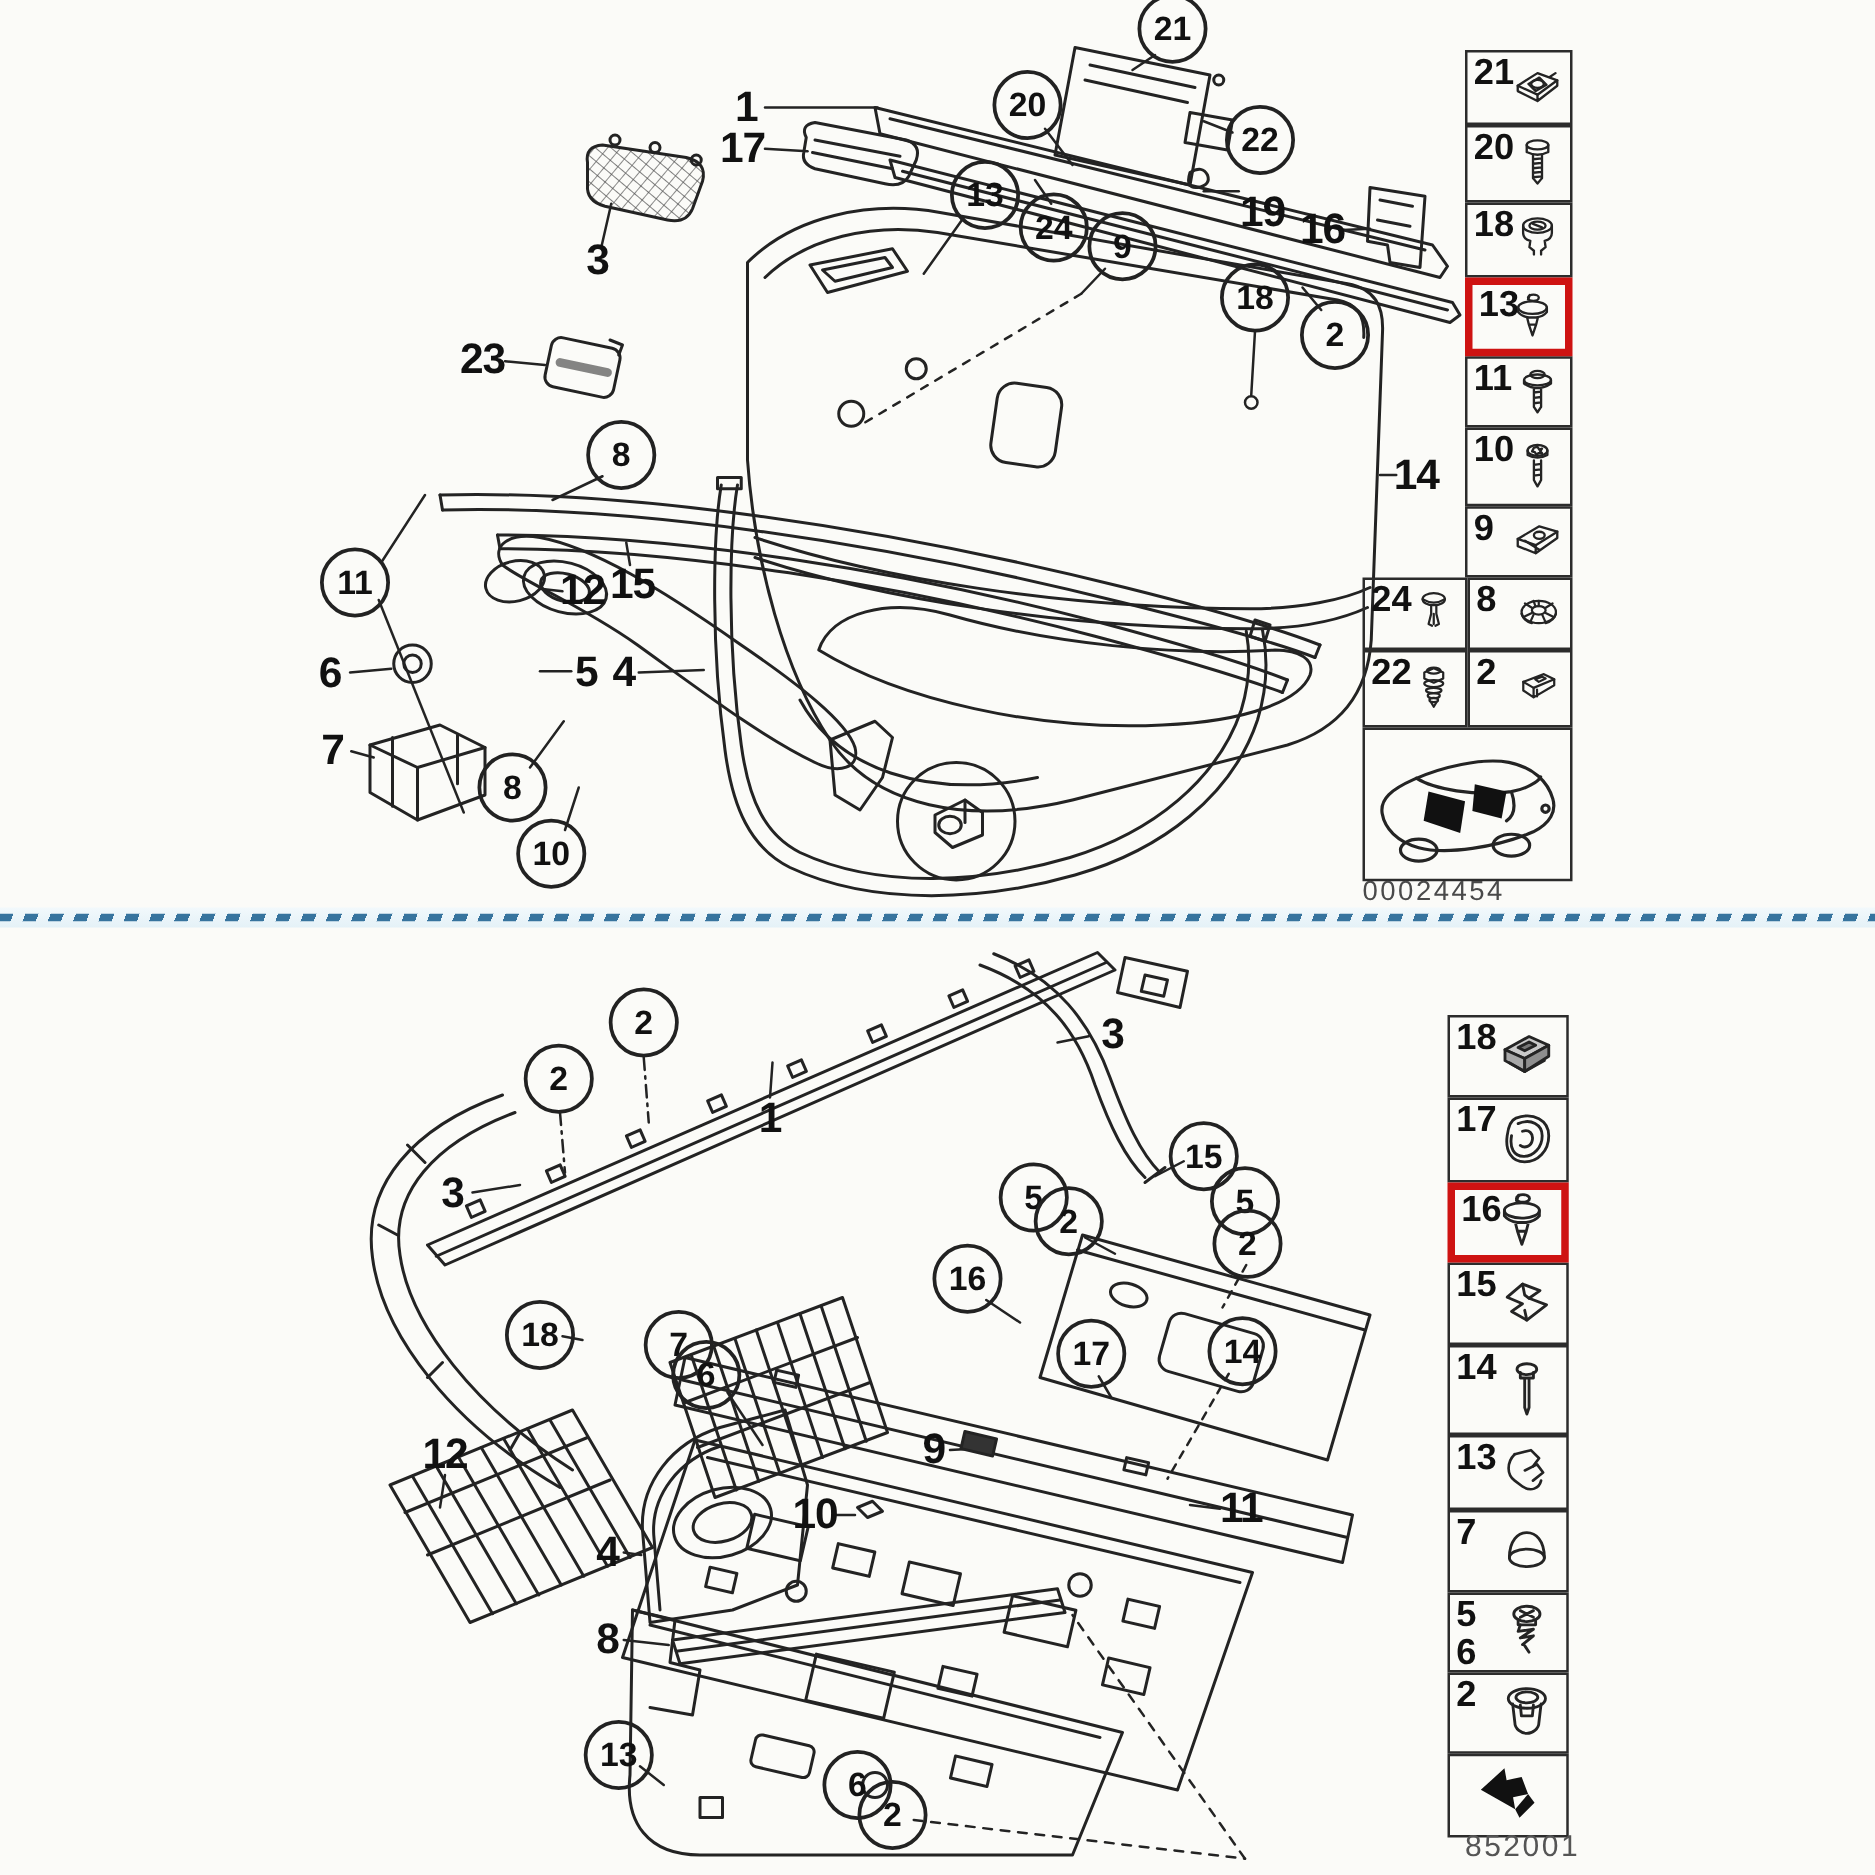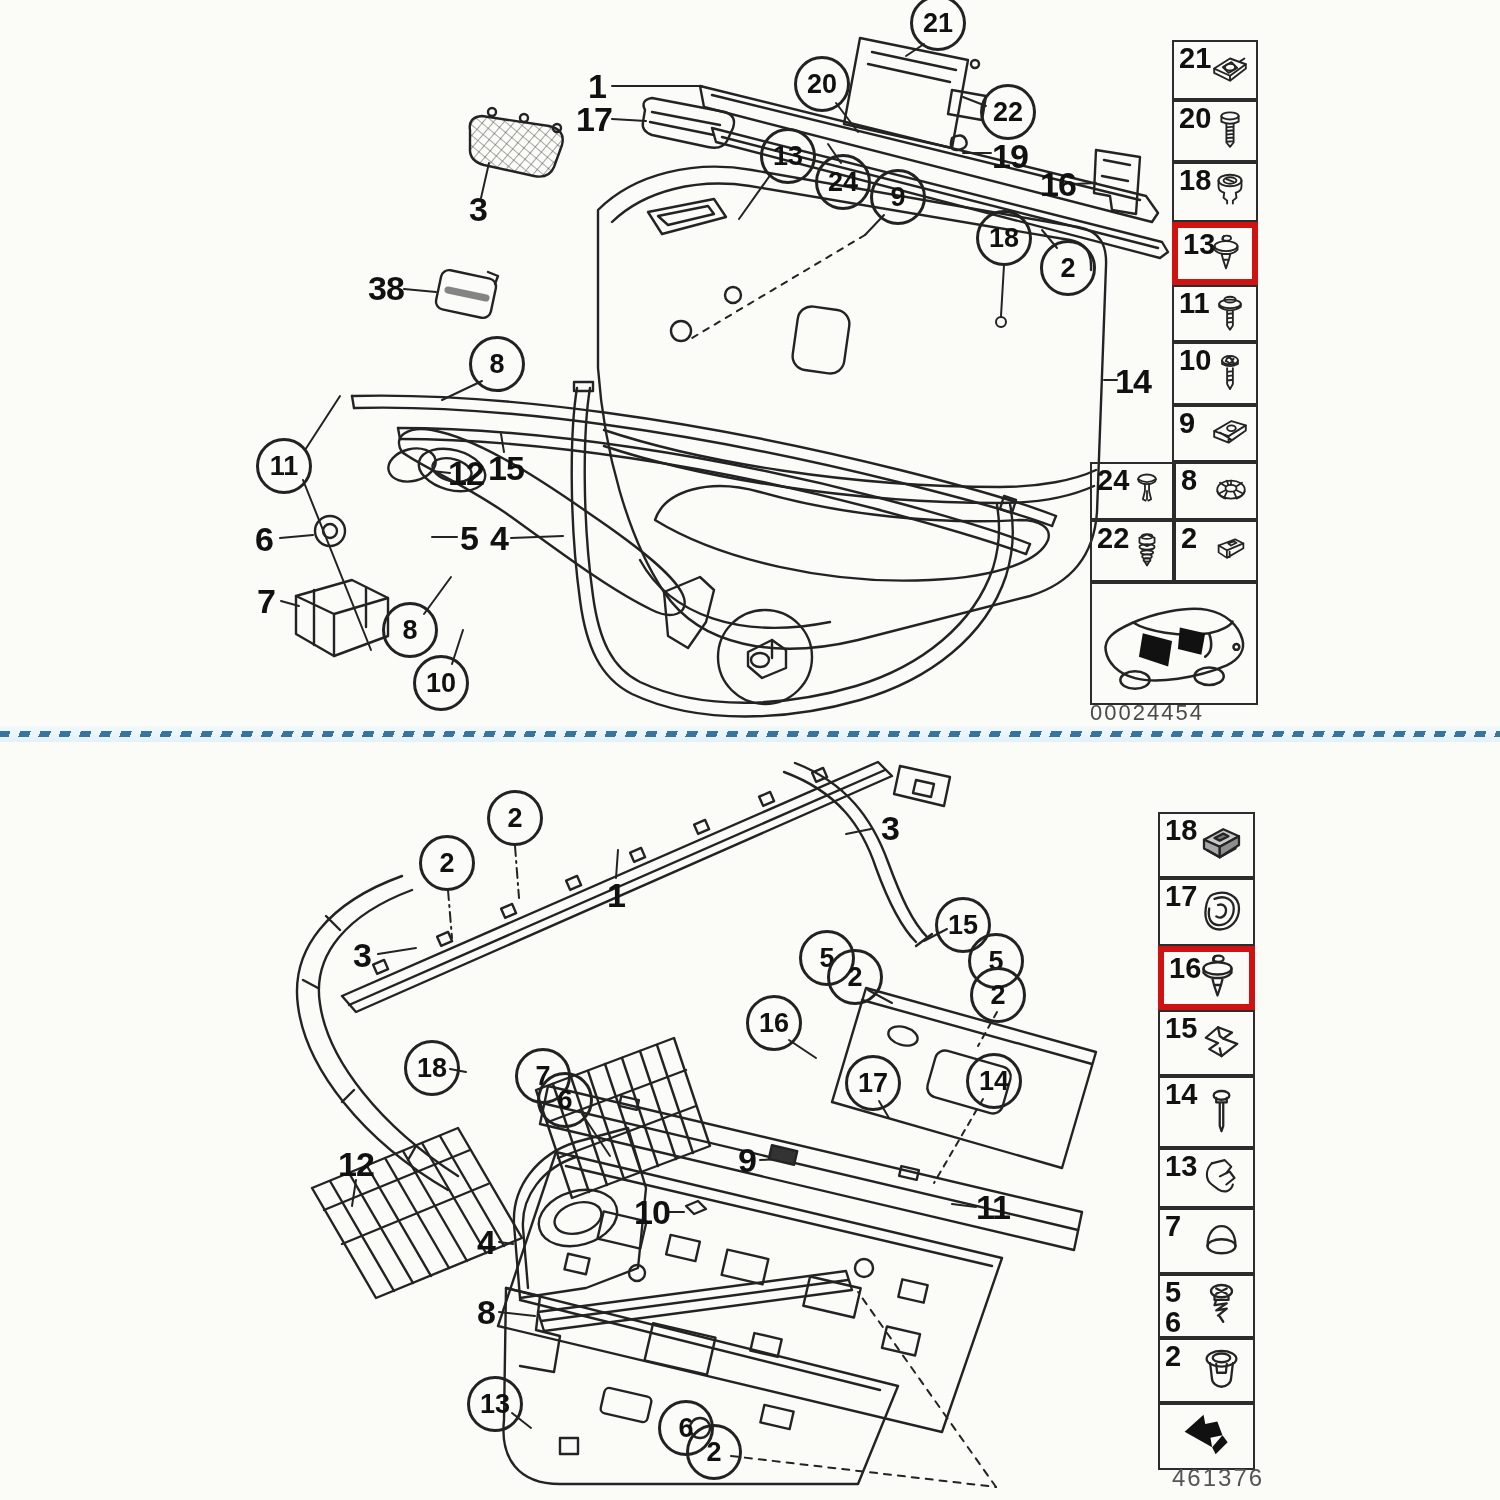--- a/index.html
+++ b/index.html
@@ -297,22 +297,22 @@
       <path d="M538,1312 L846,1271 L852,1290 L544,1331 Z"></path>
       <path d="M541,1321 L848,1280"></path>
     </g>
   </g>
 </svg>
 
 <div class="overlay" id="co-top">
     <div class="callout plain" style="left: 597px; top: 86px;">1</div>
     <div class="callout plain" style="left: 594px; top: 119px;">17</div>
     <div class="callout plain" style="left: 478px; top: 209px;">3</div>
-    <div class="callout plain" style="left: 386px; top: 288px;">38</div>
-    <div class="callout plain" style="left: 1010px; top: 156px;">19</div>
+    <div class="callout plain" style="left: 386px; top: 288px;">23</div>
+    <div class="callout plain" style="left: 1010px; top: 170px;">19</div>
     <div class="callout plain" style="left: 1058px; top: 184px;">16</div>
     <div class="callout plain" style="left: 1133px; top: 381px;">14</div>
     <div class="callout plain" style="left: 466px; top: 473px;">12</div>
     <div class="callout plain" style="left: 506px; top: 468px;">15</div>
     <div class="callout plain" style="left: 264px; top: 539px;">6</div>
     <div class="callout plain" style="left: 469px; top: 538px;">5</div>
     <div class="callout plain" style="left: 499px; top: 538px;">4</div>
     <div class="callout plain" style="left: 266px; top: 601px;">7</div>
     <div class="callout circle" style="left: 938px; top: 23px;">21</div>
     <div class="callout circle" style="left: 822px; top: 84px;">20</div>
@@ -524,21 +524,21 @@
       </svg>
     </div>
     <div class="cell full" style="left: 1158px; top: 1403px; width: 97px; height: 67px;">
       <svg class="part-icon" width="85" height="55">
         <use href="#ic-arrow" width="100%" height="100%"></use>
       </svg>
     </div>
   </div>
 
 <div class="diagram-id" id="id-top">00024454</div>
-<div class="diagram-id" id="id-bottom">461376</div>
+<div class="diagram-id" id="id-bottom">852001</div>
 
 <svg width="0" height="0" style="position:absolute" aria-hidden="true">
   <defs>
     <symbol id="ic-sheet-metal-nut" viewBox="0 0 64 64">
       <path d="M10,30 L32,16 L54,24 L32,40 Z"></path>
         <ellipse cx="32" cy="28" rx="7" ry="4.5"></ellipse>
       <path d="M22,28 L34,21 L42,29 L30,36 Z M10,30 L10,36 L32,47 L32,40 M54,24 L54,30 L32,47 M46,20 L52,16"></path>
     </symbol>
     <symbol id="ic-hex-bolt" viewBox="0 0 64 64">
       <ellipse cx="32" cy="11" rx="12" ry="5"></ellipse>

